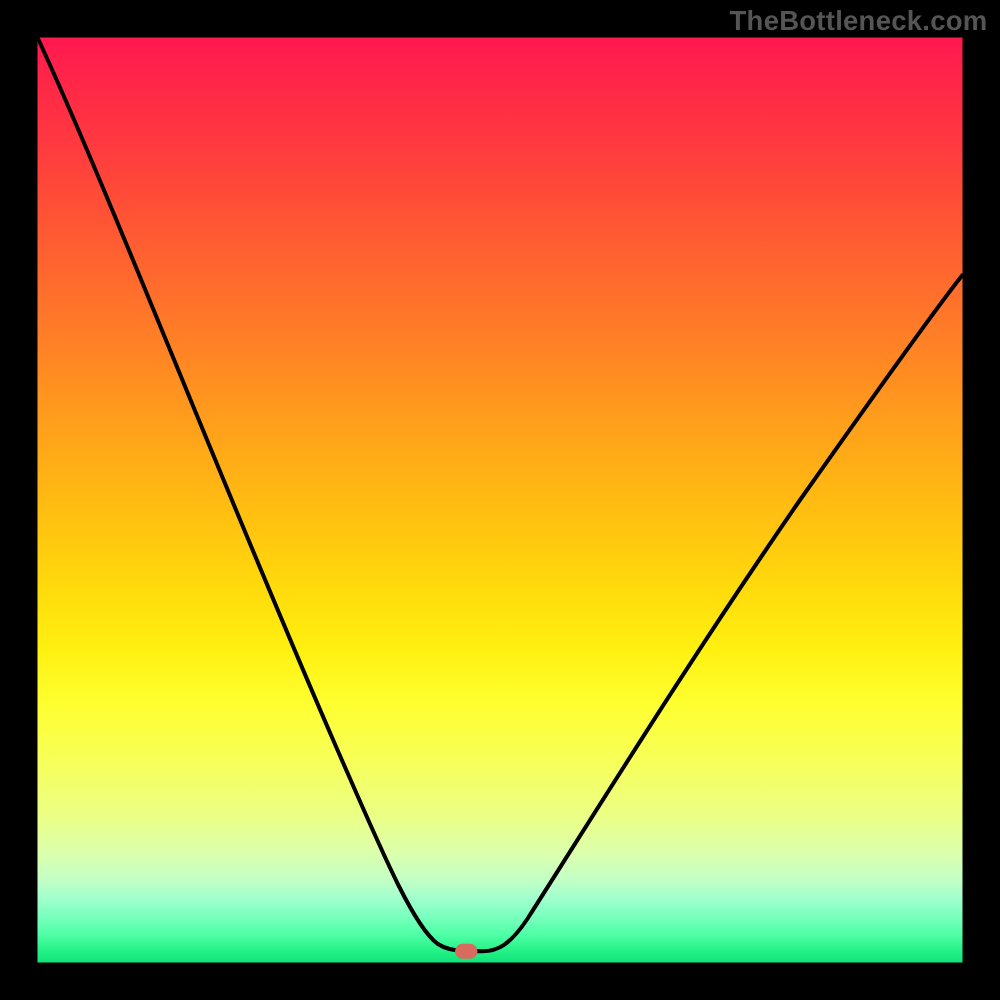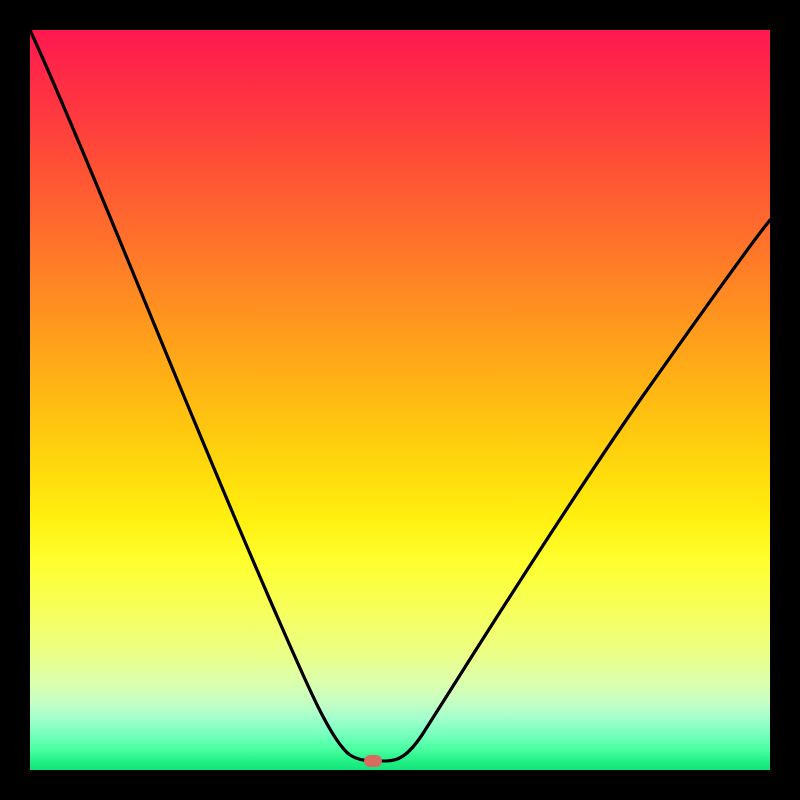--- a/index.html
+++ b/index.html
@@ -85,20 +85,21 @@
     stroke-width: 3.2;
     stroke-linecap: round;
     stroke-linejoin: round;
   }
 </style>
 </head>
 <body>
 
 <div class="frame">
 
+  <div class="watermark">TheBottleneck.com</div>
 
   <div class="plot-area">
 
     <svg class="curve" viewBox="0 0 740 740" preserveAspectRatio="none">
       <path d="M 0 0 C 60 130, 140 340, 240 570 C 275 650, 300 710, 320 725 C 326 729, 333 731, 344 731 L 356 731 C 368 731, 378 726, 392 705 C 440 630, 520 500, 610 370 C 670 285, 720 215, 740 190"></path>
     </svg>
 
     <div class="marker" style="left: 343px; top: 731px;"></div>
   </div>
 

